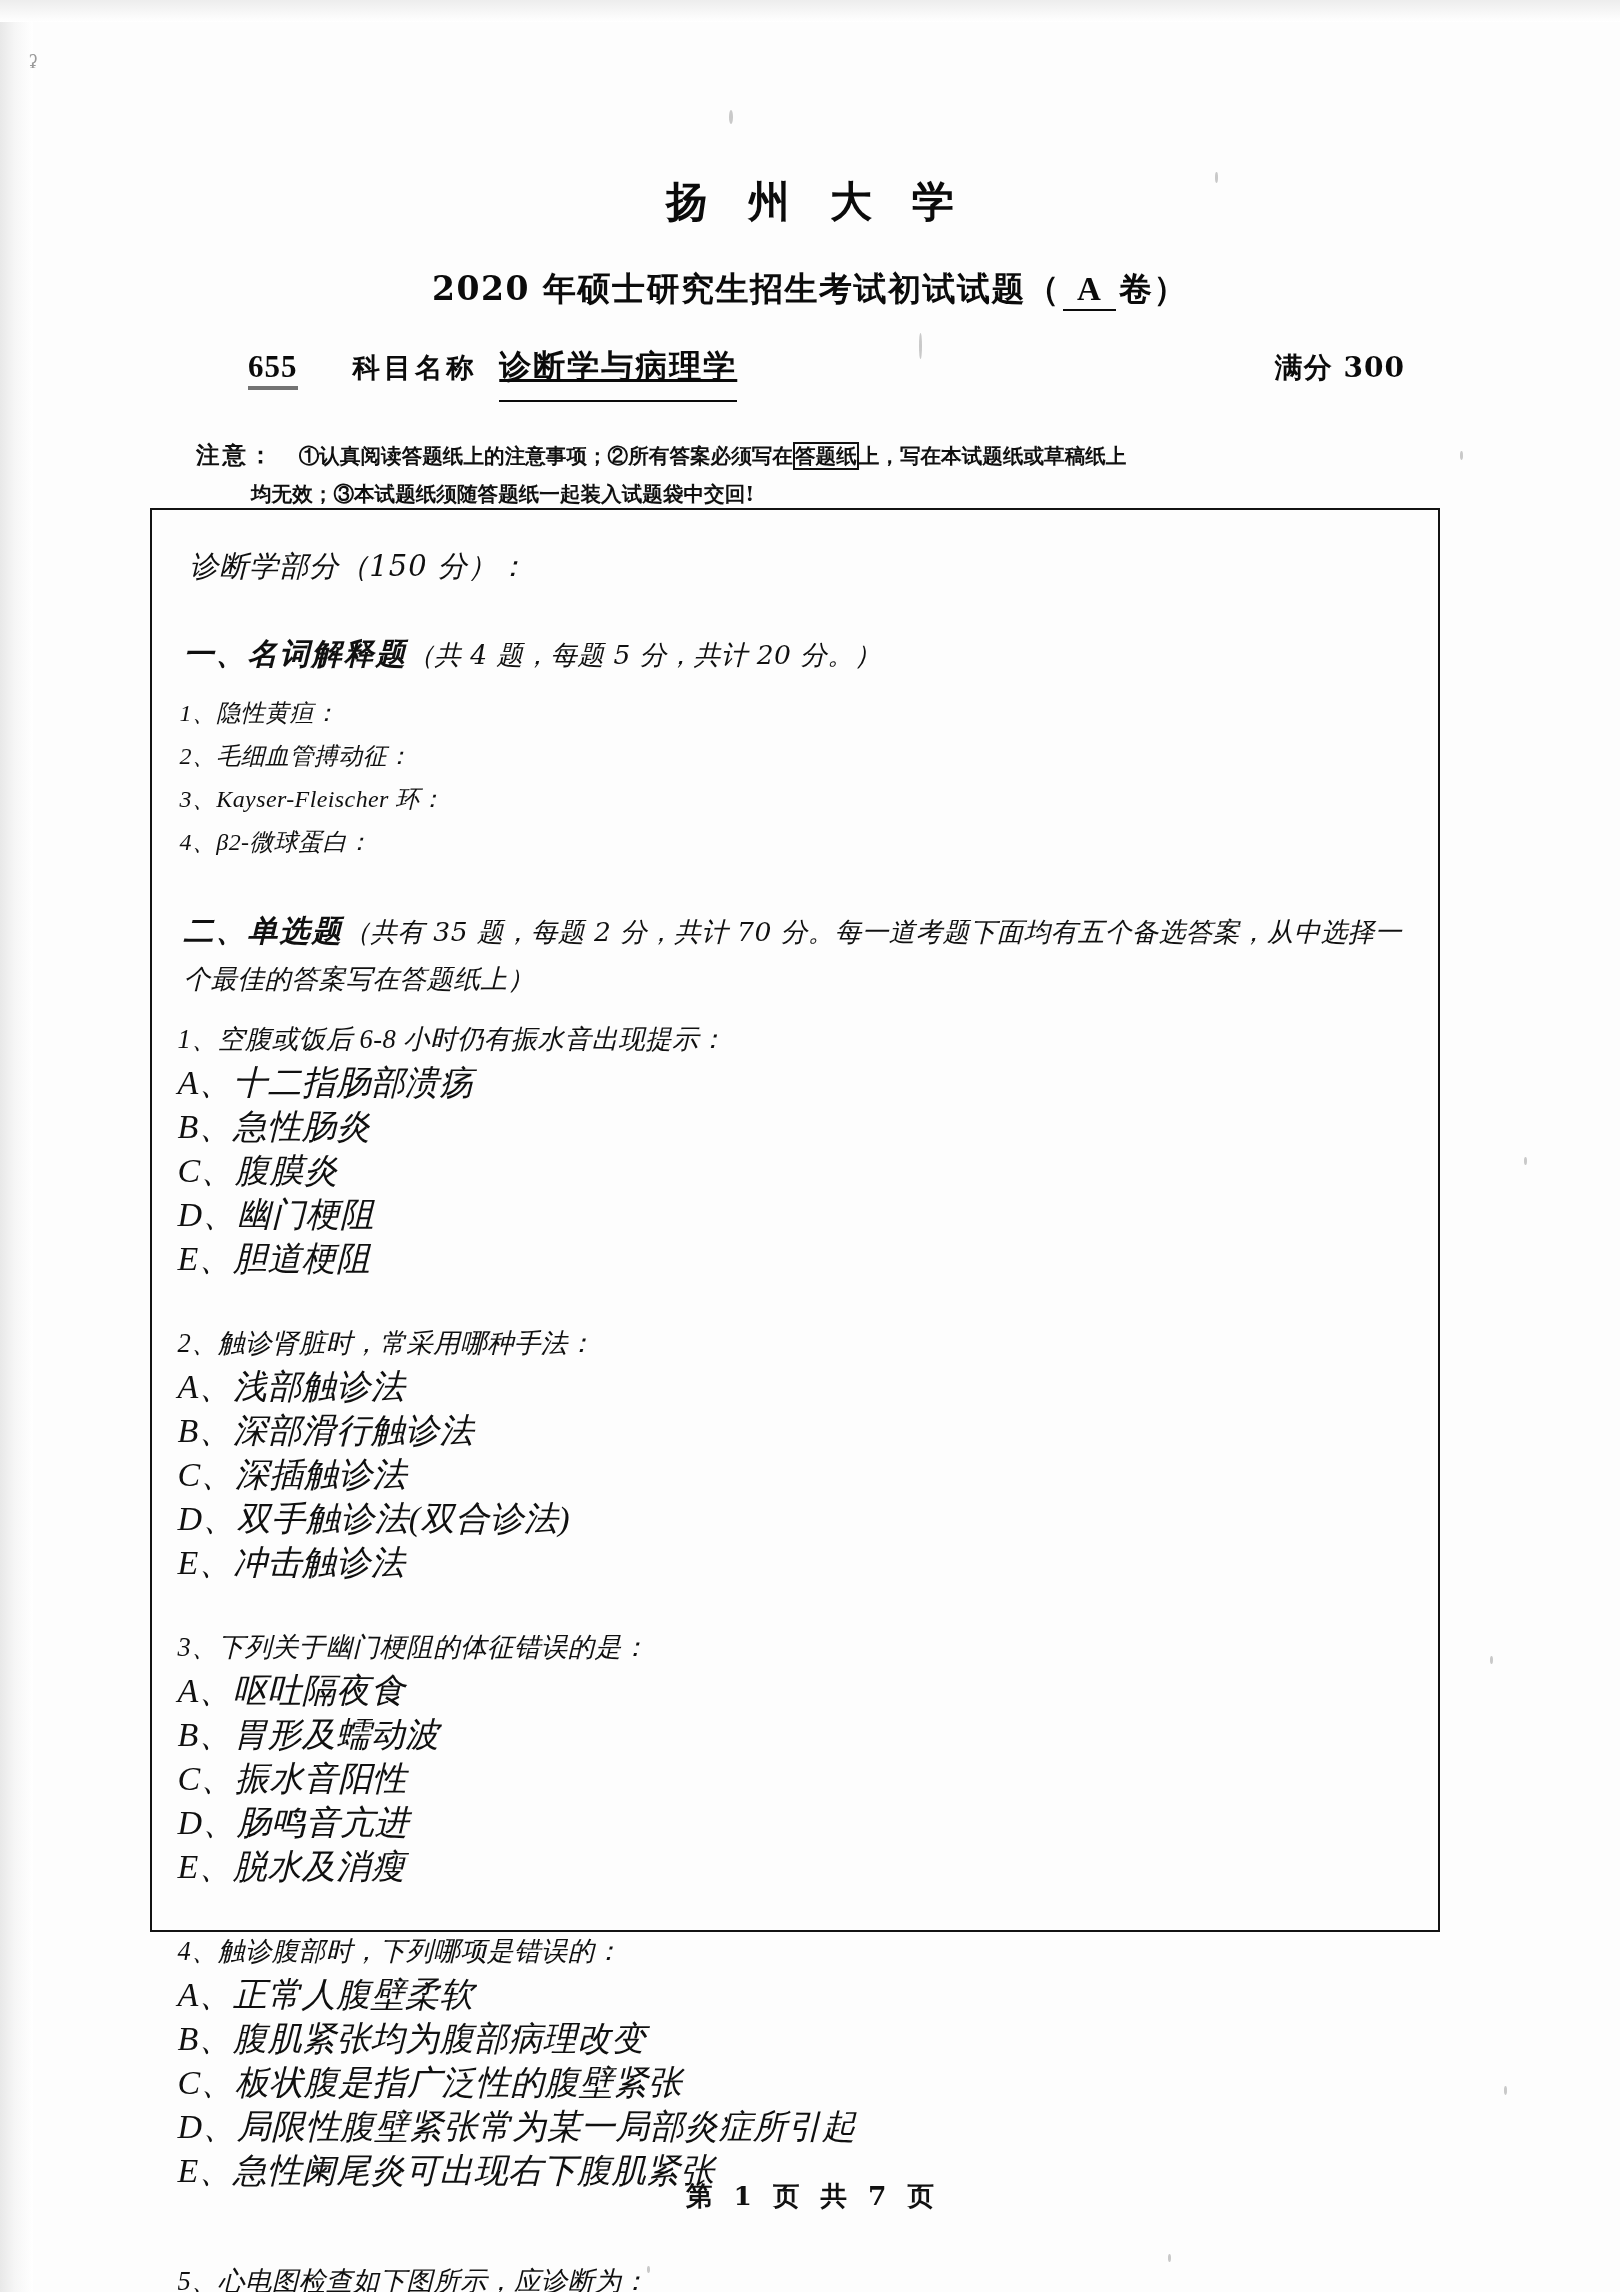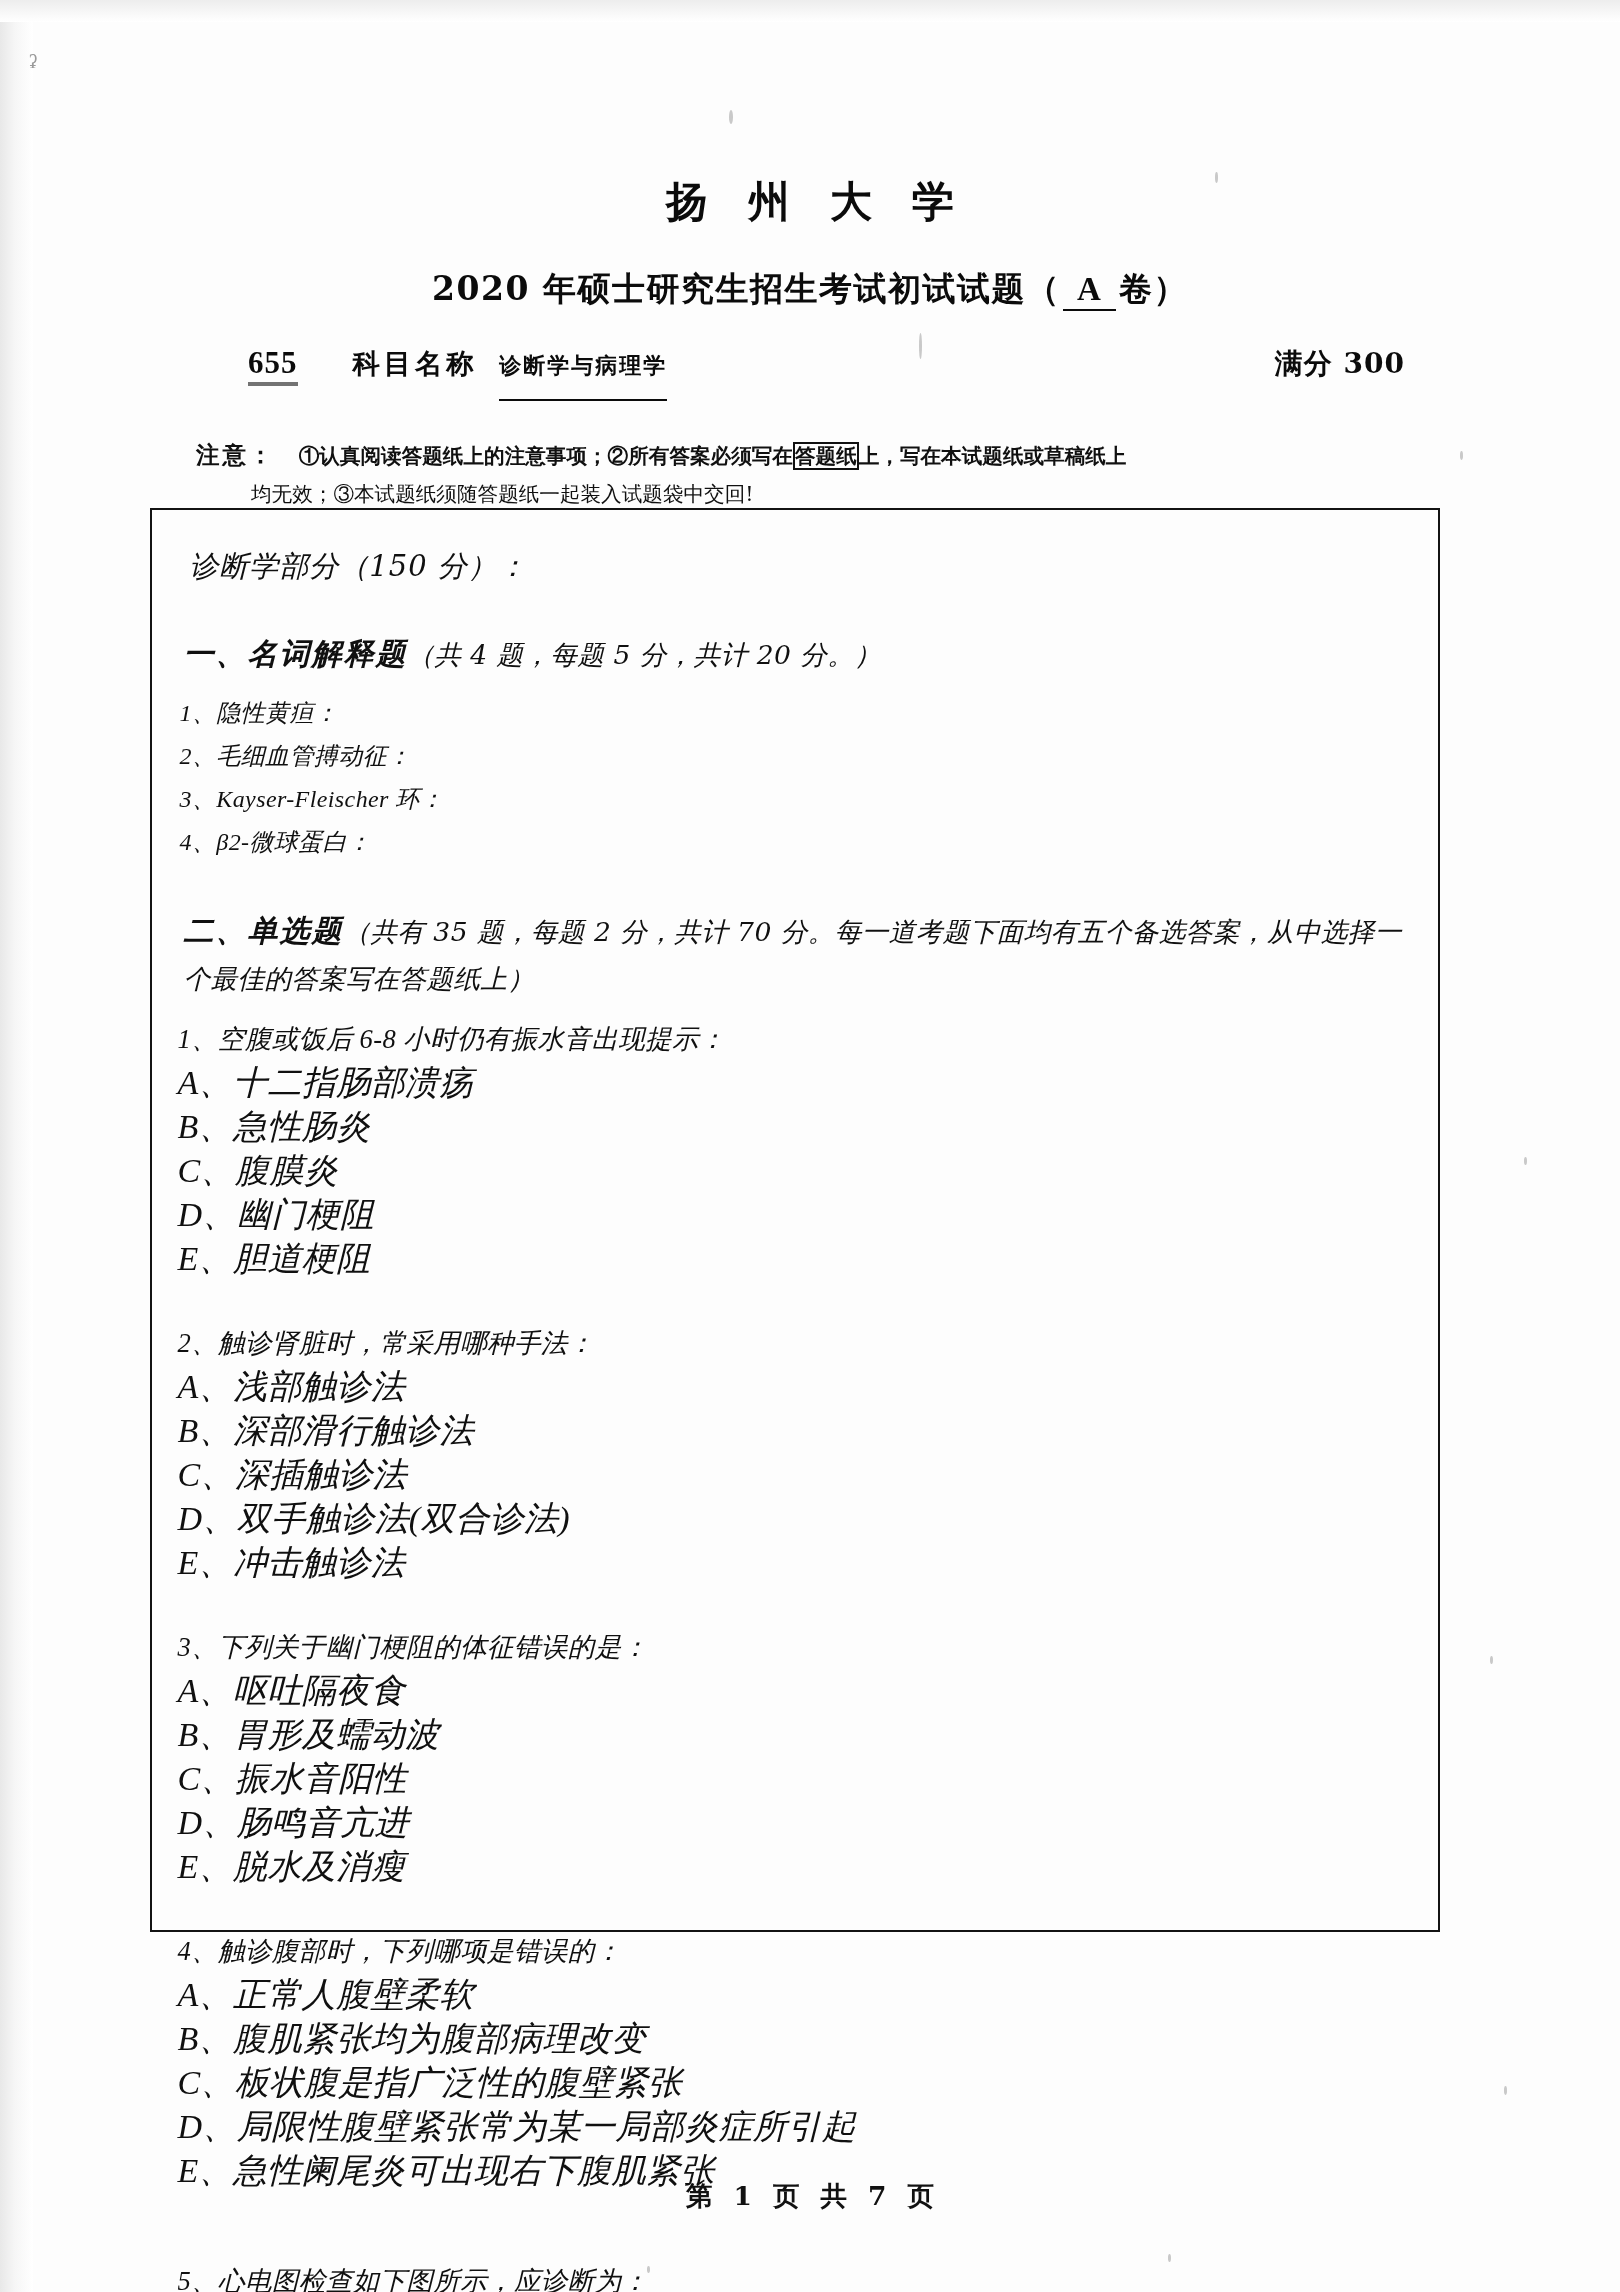--- a/index.html
+++ b/index.html
@@ -103,25 +103,26 @@
     border-bottom: 4px solid #737373;
     padding-bottom: 1px;
     letter-spacing: 1px;
   }
   .subject-label {
     font-size: 27.4px;
     margin-left: 55px;
     letter-spacing: 3.9px;
   }
   .subject-name {
-    font-size: 22px;
+    font-size: 32px;
     margin-left: 21.6px;
     letter-spacing: 2px;
     border-bottom: 2px solid #0b0b0b;
-    padding-bottom: 18px;
+    padding-bottom: 11px;
+    text-decoration: underline;
   }
   .full-score {
     font-size: 28px;
     margin-left: auto;
     letter-spacing: 1px;
   }
 
   .notice {
     position: absolute;
     top: 431px;
@@ -137,21 +138,21 @@
   .notice .notice-kw {
     font-size: 23.5px;
     letter-spacing: 2.9px;
     margin-right: 23.5px;
   }
   .notice-line2 {
     position: absolute;
     top: 480px;
     left: 251px;
     font-family: "DejaVu Serif", serif;
-    font-weight: normal;
+    font-weight: bold;
     font-size: 20.6px;
     color: #101010;
     white-space: nowrap;
   }
   .boxed-term {
     border: 2px solid #101010;
     padding: 0 0;
   }
 
   

